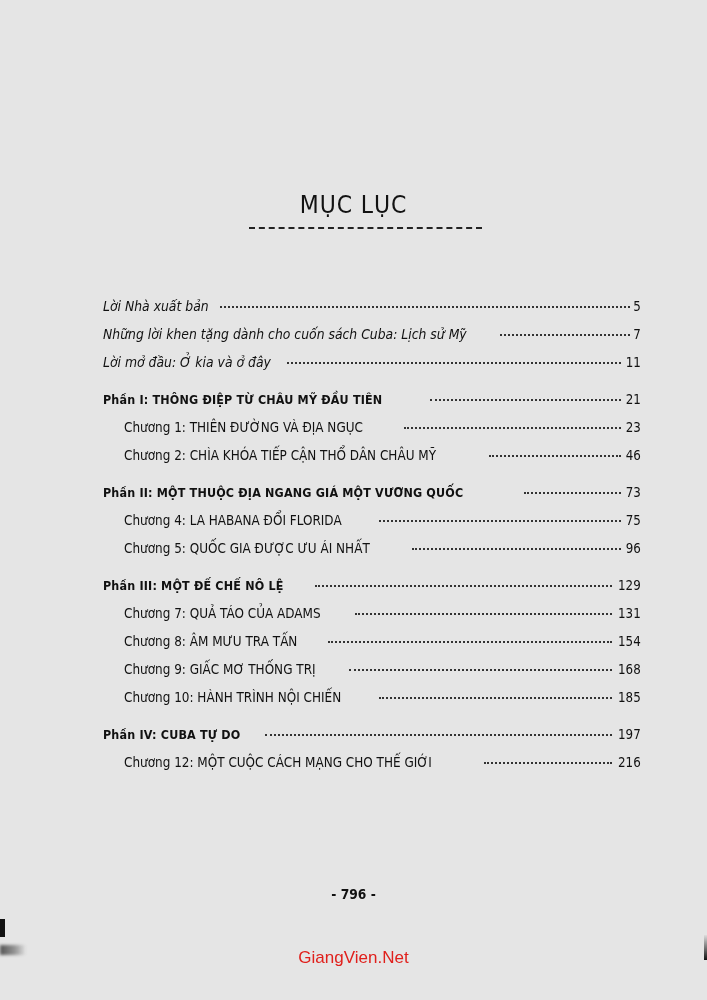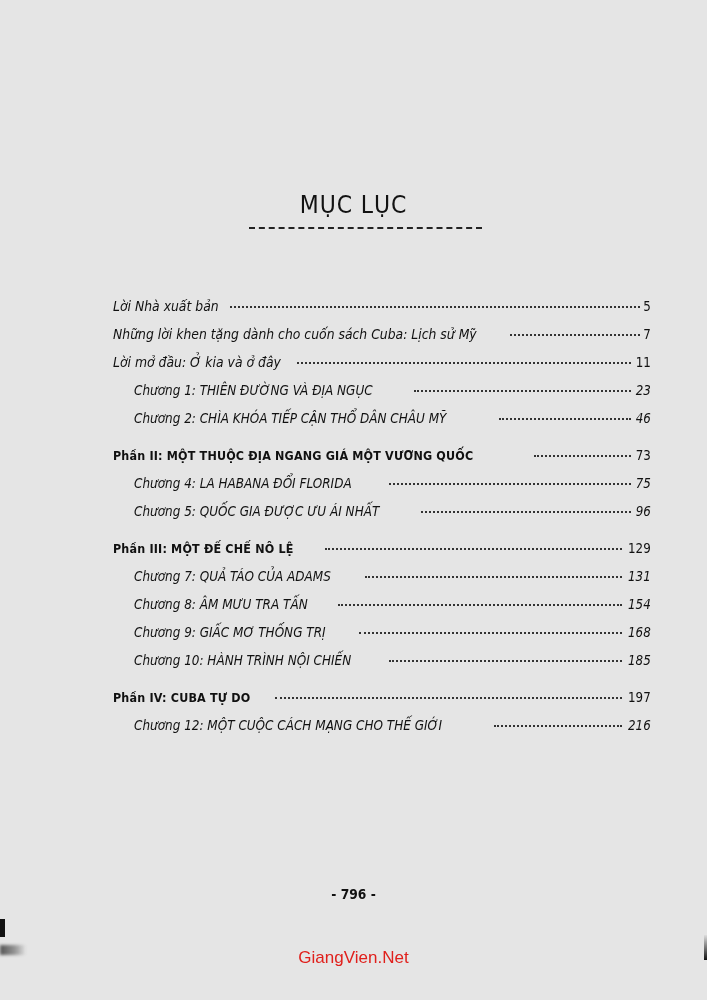--- a/index.html
+++ b/index.html
@@ -39,21 +39,20 @@
     left: 249px;
     width: 233px;
     height: 0;
     border-top: 2px dashed #222;
   }
   .toc-list {
     position: absolute;
     left: 103px;
     top: 292px;
     width: 538px;
-    margin-left: 10px;
   }
   .toc-row {
     position: relative;
     display: flex;
     align-items: baseline;
     height: 28px;
     line-height: 28px;
     font-size: 14.5px;
     white-space: nowrap;
   }
@@ -91,21 +90,20 @@
   .toc-row.part .label {
     font-family: "DejaVu Sans", sans-serif;
     font-weight: bold;
     font-size: 13px;
     letter-spacing: 0.2px;
     transform: scaleX(0.86);
     transform-origin: left center;
   }
   .toc-row.chapter {
     padding-left: 21px;
-    font-style: italic;
   }
   .toc-row.chapter .label {
     font-family: "DejaVu Sans", sans-serif;
     font-size: 14px;
     transform: scaleX(0.86);
     transform-origin: left center;
   }
   .page-footer {
     position: absolute;
     top: 886px;
@@ -173,20 +171,25 @@
       <span class="label">Những lời khen tặng dành cho cuốn sách Cuba: Lịch sử Mỹ</span>
       <span class="leader"></span>
       <span class="page-num">7</span>
     </div>
     <div class="toc-row front">
       <span class="label">Lời mở đầu: Ở kia và ở đây</span>
       <span class="leader"></span>
       <span class="page-num">11</span>
     </div>
 
+    <div class="toc-row part">
+      <span class="label">Phần I: THÔNG ĐIỆP TỪ CHÂU MỸ ĐẦU TIÊN</span>
+      <span class="leader"></span>
+      <span class="page-num">21</span>
+    </div>
     <div class="toc-row chapter">
       <span class="label">Chương 1: THIÊN ĐƯỜNG VÀ ĐỊA NGỤC</span>
       <span class="leader"></span>
       <span class="page-num">23</span>
     </div>
     <div class="toc-row chapter">
       <span class="label">Chương 2: CHÌA KHÓA TIẾP CẬN THỔ DÂN CHÂU MỸ</span>
       <span class="leader"></span>
       <span class="page-num">46</span>
     </div>

